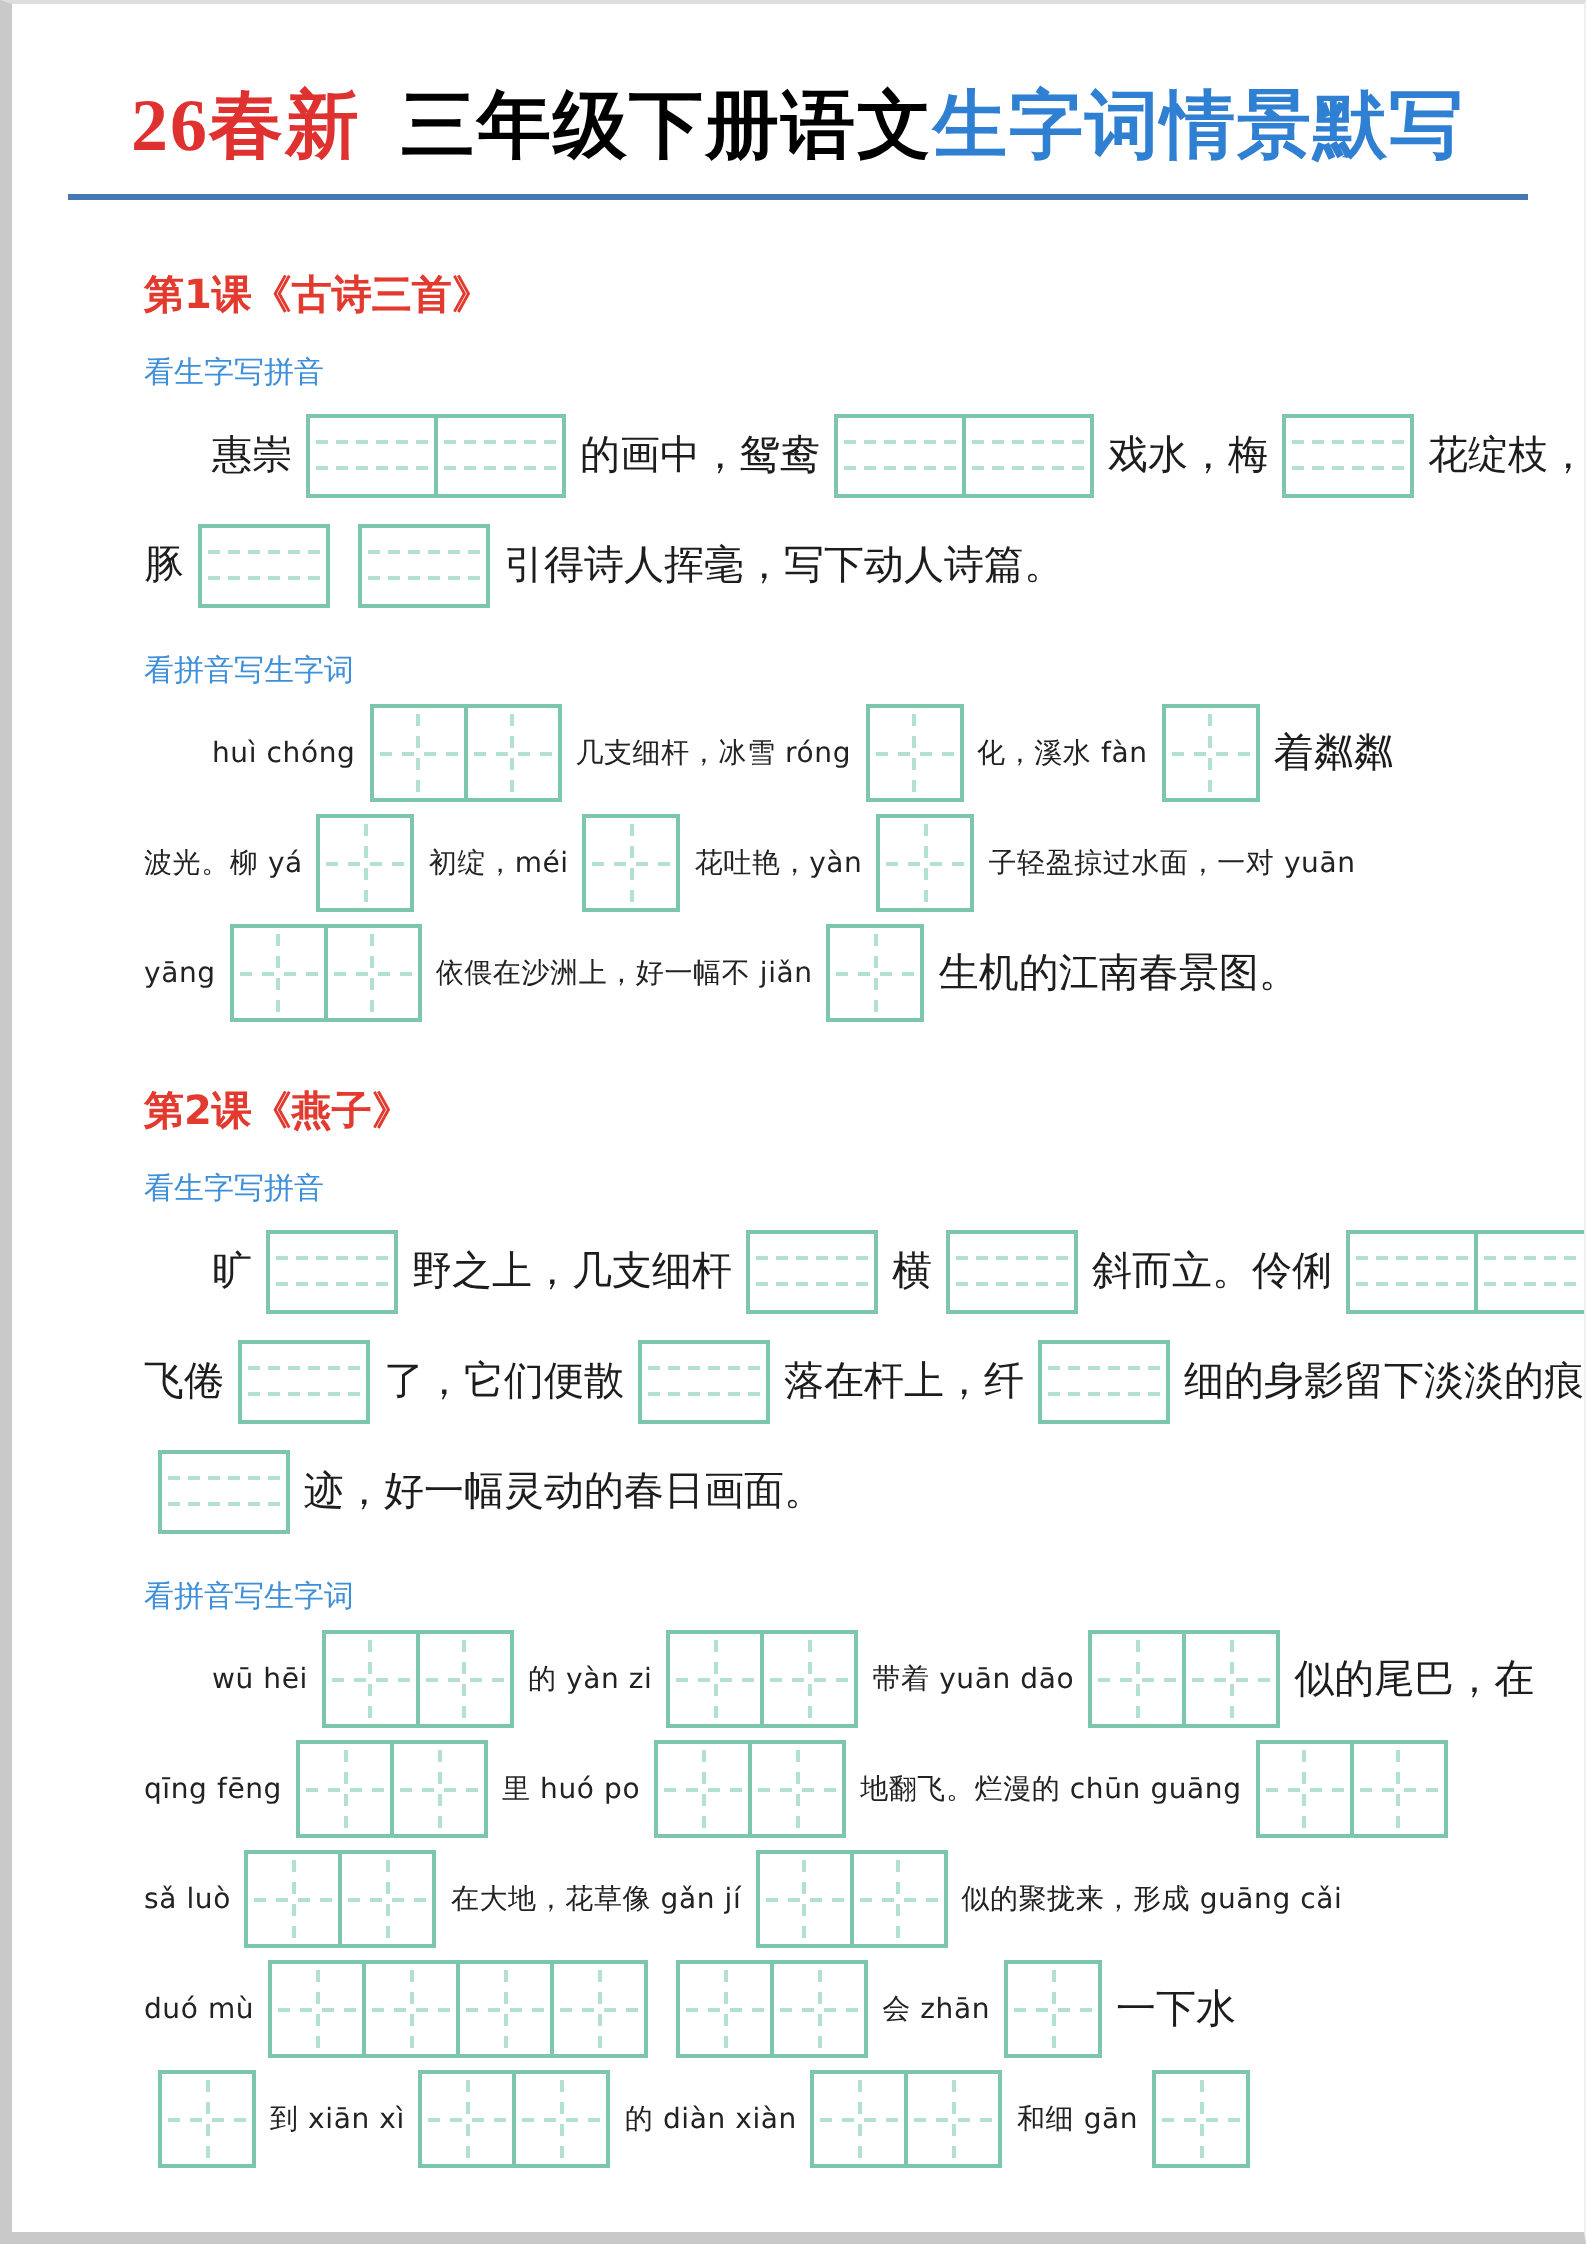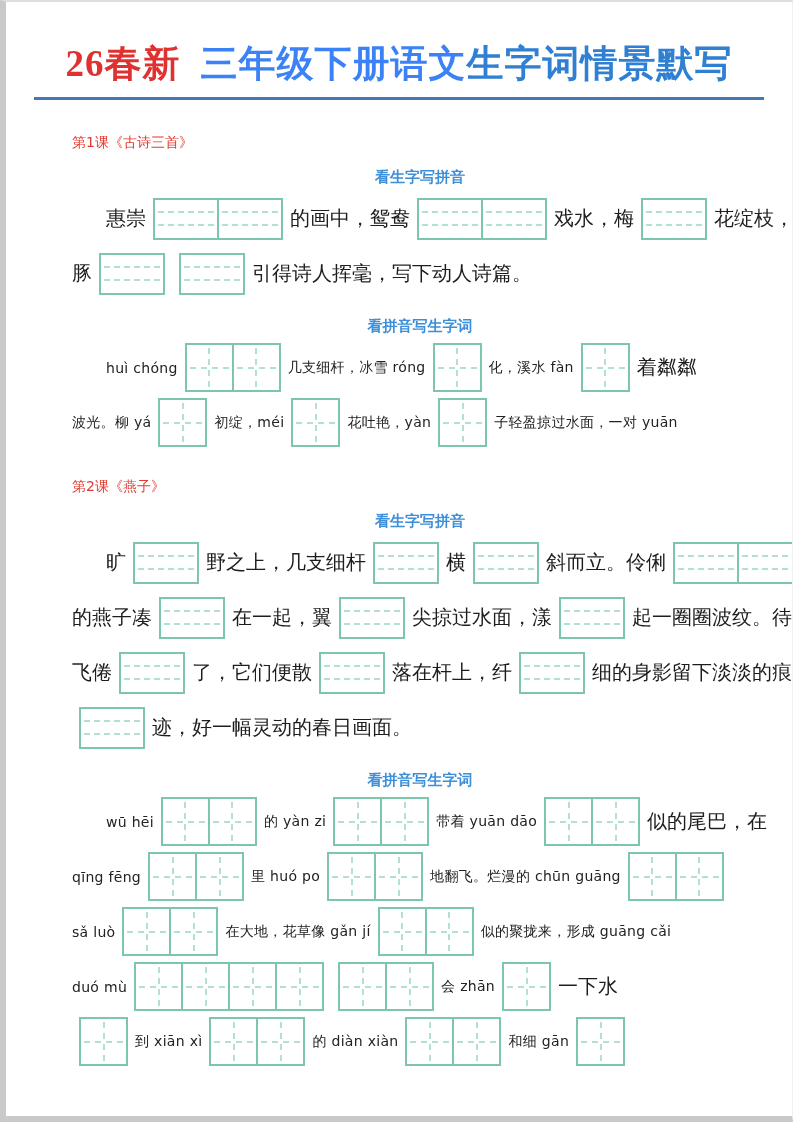--- a/index.html
+++ b/index.html
@@ -12,27 +12,27 @@
     border-left:6px solid #c9c9c9;
     border-bottom:6px solid #c9c9c9;
     border-top:2px solid #dedede;
     border-right:1px solid #f0f0f0;
     font-family:"DejaVu Sans", sans-serif;
     overflow:hidden;
   }
   header.doc-header { text-align:center; margin-top:40px; }
   .title { margin:0; font-family:"Liberation Serif", serif; font-weight:bold; font-size:37px; line-height:1.2; letter-spacing:1px; white-space:nowrap; }
   .t-red   { color:var(--title-red,#e03131); }
-  .t-black { color:#3b82f6;margin-left:20px; }
+  .t-black { color:#000000;margin-left:20px; }
   .t-blue  { color:var(--title-blue,#2f7fd2); }
   .title-rule { margin:11px 28px 0 28px; border-bottom:3px solid var(--underline-blue,#4678b2); }
 
   .content { padding:6px 24px 0 66px; }
-  .sec-heading { color:var(--heading-red,#e23a2e); font-size:14px; font-weight:400; margin:28px 0 0 0; }
-  .block-label { color:var(--label-blue,#3e8fd9); font-size:15px; font-weight:700; margin:16px 0 4px 0;text-align:center; }
+  .sec-heading { color:var(--heading-red,#e23a2e); font-size:20px; font-weight:700; margin:28px 0 0 0; }
+  .block-label { color:var(--label-blue,#3e8fd9); font-size:15px; font-weight:400; margin:16px 0 4px 0; }
 
   .line { display:flex; align-items:center; min-height:55px; }
   .line.indent { padding-left:34px;align-items:center; }
   .seg { font-size:20px; color:#1d1d1d; white-space:pre; }
   .seg.py { font-size:14px; color:#222; letter-spacing:0.3px; }
 
   .box-group { display:inline-flex; flex:none; border:2px solid var(--box-border,#7cc6ab); background:#fefffe; margin:0 7px; }
   .cell { position:relative; }
   .cell + .cell { border-left:2px solid var(--box-border,#7cc6ab); }
   
@@ -123,20 +123,32 @@
               <span class="seg py">初绽，méi</span>
               <div class="box-group c">
                 <div class="cell"></div>
               </div>
               <span class="seg py">花吐艳，yàn</span>
               <div class="box-group c">
                 <div class="cell"></div>
               </div>
               <span class="seg py">子轻盈掠过水面，一对 yuān</span>
             </div>
+            <div class="line">
+              <span class="seg py">yāng</span>
+              <div class="box-group c">
+                <div class="cell"></div>
+                <div class="cell"></div>
+              </div>
+              <span class="seg py">依偎在沙洲上，好一幅不 jiǎn</span>
+              <div class="box-group c">
+                <div class="cell"></div>
+              </div>
+              <span class="seg">生机的江南春景图。</span>
+            </div>
           </div>
         </section>
         <section>
           <h2 class="sec-heading">第2课《燕子》</h2>
           <div>
             <h3 class="block-label">看生字写拼音</h3>
             <div class="line indent">
               <span class="seg">旷</span>
               <div class="box-group p">
                 <div class="cell"></div>
@@ -149,35 +161,20 @@
               <div class="box-group p">
                 <div class="cell"></div>
               </div>
               <span class="seg">斜而立。伶俐</span>
               <div class="box-group p">
                 <div class="cell"></div>
                 <div class="cell"></div>
               </div>
             </div>
             <div class="line">
-              <span class="seg">的燕子凑</span>
-              <div class="box-group p">
-                <div class="cell"></div>
-              </div>
-              <span class="seg">在一起，翼</span>
-              <div class="box-group p">
-                <div class="cell"></div>
-              </div>
-              <span class="seg">尖掠过水面，漾</span>
-              <div class="box-group p">
-                <div class="cell"></div>
-              </div>
-              <span class="seg">起一圈圈波纹。待</span>
-            </div>
-            <div class="line">
               <span class="seg">飞倦</span>
               <div class="box-group p">
                 <div class="cell"></div>
               </div>
               <span class="seg">了，它们便散</span>
               <div class="box-group p">
                 <div class="cell"></div>
               </div>
               <span class="seg">落在杆上，纤</span>
               <div class="box-group p">

